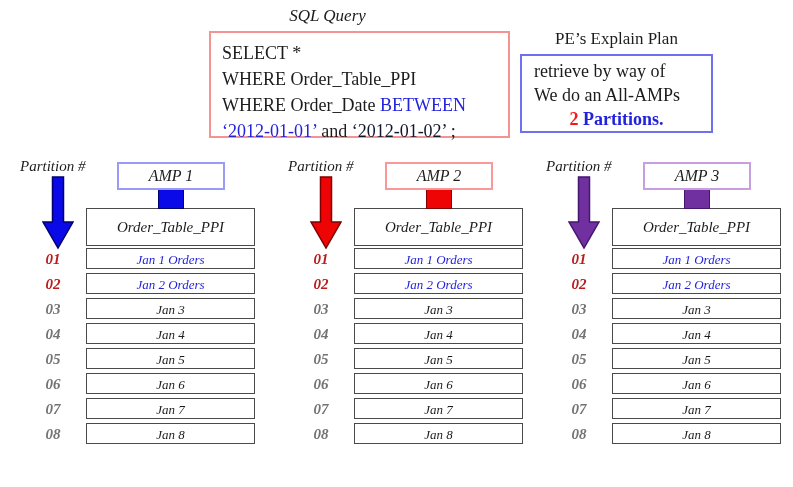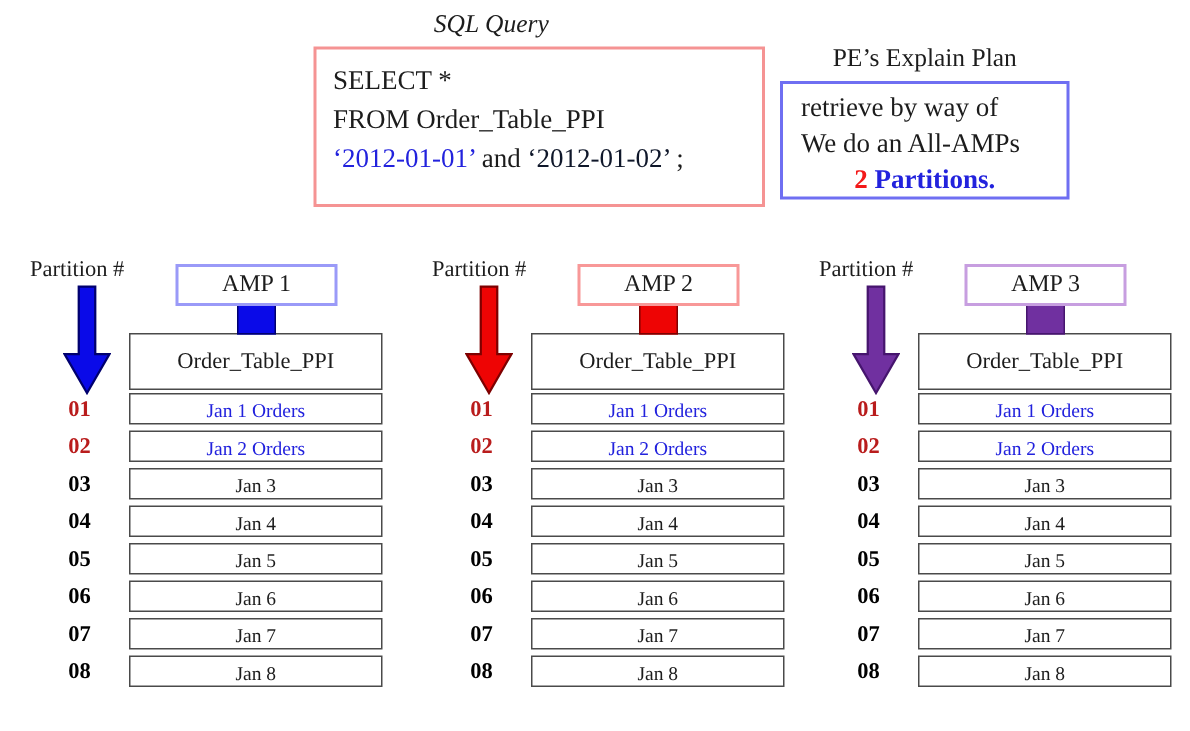--- a/index.html
+++ b/index.html
@@ -16,57 +16,58 @@
     border:2px solid #f59393;box-sizing:border-box;
     padding:7px 0 16px 11px;font-size:18px;line-height:26px;background:#fff;margin-left:32px;
   }
   .pe-box{
     position:absolute;left:520px;top:54px;width:193px;height:79px;
     border:2px solid #6f6ff2;box-sizing:border-box;
     padding:3px 12px 0 12px;font-size:18px;line-height:24px;background:#fff;
   }
   .rich-line{white-space:pre;}
   .rich-line.center{text-align:center;font-weight:bold;}
-  .group{position:absolute;top:172px;width:236px;height:300px;}
+  .group{position:absolute;top:158px;width:236px;height:300px;font-style:italic;}
   .g0{left:20px;} .g1{left:288px;} .g2{left:546px;}
   .plabel{position:absolute;left:0;top:0;font-size:15px;white-space:nowrap;}
   .arrow{position:absolute;left:22px;top:18px;width:32px;height:74px;}
   .amp-box{
     position:absolute;left:97px;top:4px;width:108px;height:28px;
     border:2px solid var(--box-border);box-sizing:border-box;background:#fff;
     font-size:16px;text-align:center;line-height:24px;z-index:2;
   }
   .square{
     position:absolute;left:138px;top:31px;width:26px;height:20px;
     background:var(--accent);border:1px solid var(--accent-dark);
     box-sizing:border-box;z-index:1;
   }
   .ptable{position:absolute;left:0;top:50px;width:236px;}
   .trow{display:flex;margin-bottom:2px;}
   .numcell{
     width:66px;text-align:center;font-size:15px;font-weight:bold;
-    line-height:23px;color:#000000;flex:none;
+    line-height:23px;color:#737373;flex:none;
   }
   .numcell.red{color:#b91c1c;}
   .cell{
     width:169px;flex:none;border:1px solid #4a4a4a;box-sizing:border-box;
     text-align:center;font-size:13px;height:21px;line-height:21px;background:#fff;
   }
   .cell.header{height:38px;line-height:36px;font-size:15px;}
   .cell.blue{color:#2222dd;}
 </style>
 </head>
 <body>
 
 <div class="stage">
 
   <div class="title sql-title">SQL Query</div>
   <div class="sql-box">
       <div class="rich-line"><span>SELECT *</span></div>
-      <div class="rich-line"><span>FROM Order_Table_PPI</span></div>
+      <div class="rich-line"><span>WHERE Order_Table_PPI</span></div>
+      <div class="rich-line"><span>WHERE Order_Date </span><span style="color: rgb(34, 34, 221);">BETWEEN</span></div>
       <div class="rich-line"><span style="color: rgb(34, 34, 221);">‘2012-01-01’</span><span> and </span><span style="color: #0f172a;">‘2012-01-02’</span><span> ;</span></div>
     </div>
 
   <div class="title pe-title">PE’s Explain Plan</div>
   <div class="pe-box">
       <div class="rich-line"><span>retrieve by way of</span></div>
       <div class="rich-line"><span>We do an All-AMPs</span></div>
       <div class="rich-line center"><span style="color: rgb(243, 25, 25);">2</span><span style="color: rgb(34, 34, 221);"> Partitions.</span></div>
     </div>
 

